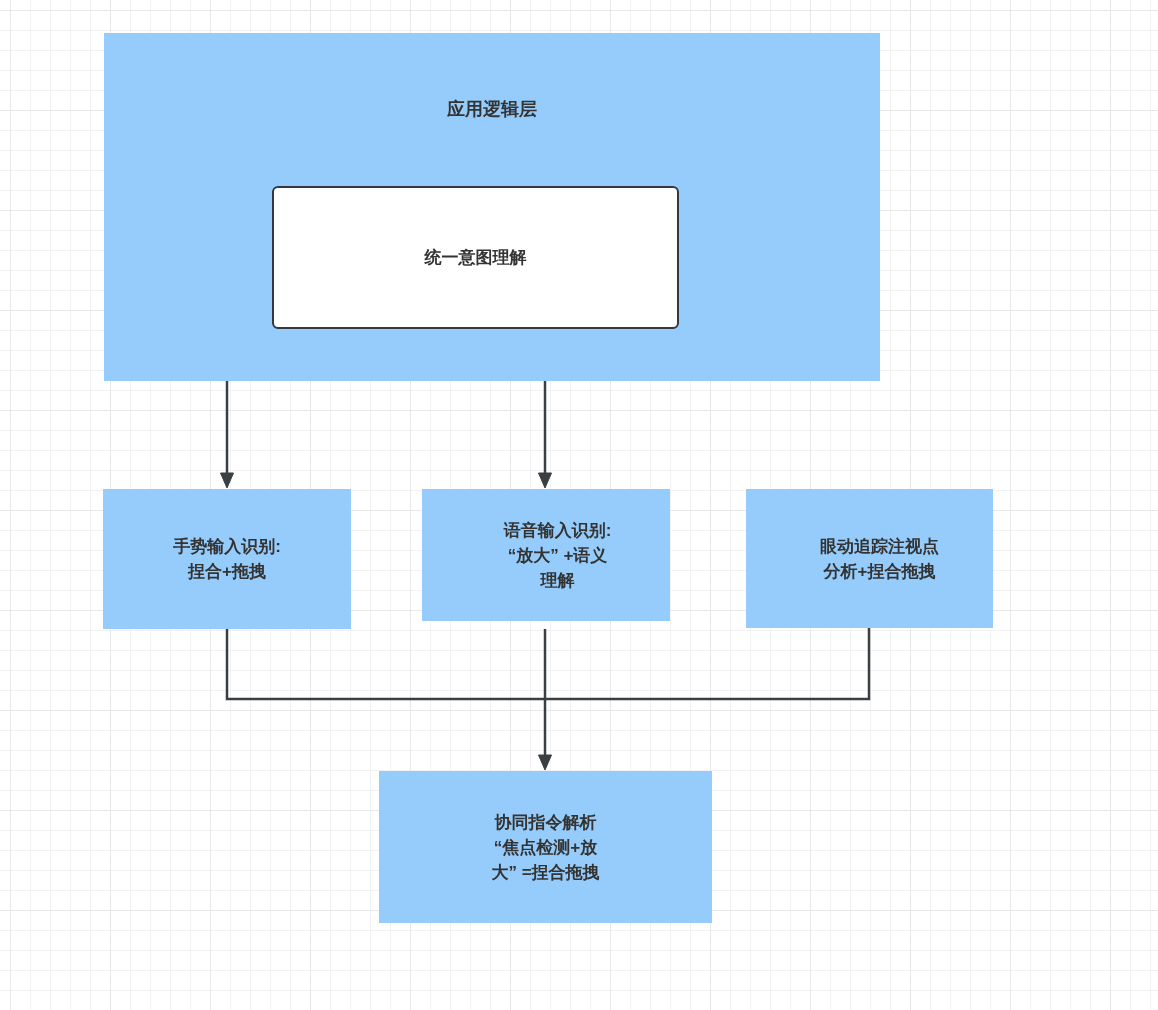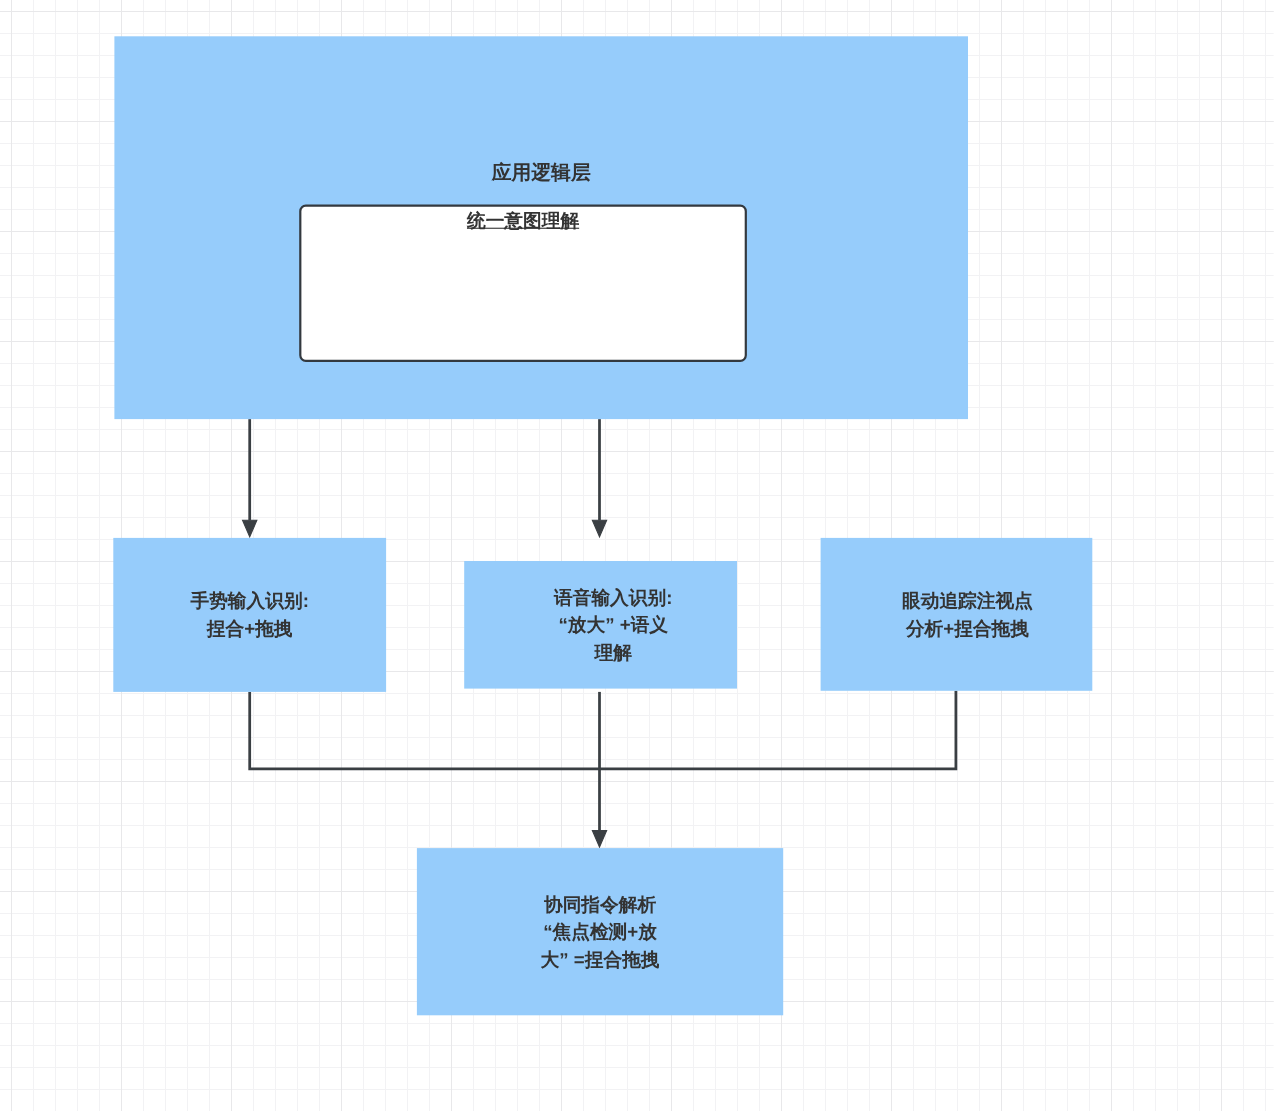--- a/index.html
+++ b/index.html
@@ -63,37 +63,35 @@
     justify-content: center;
   }
   .node-top { left: 104px; top: 33px; width: 776px; height: 348px; }
   .node-top .node-title {
     position: absolute;
     left: 0; right: 0;
     top: 64px;
     text-align: center;
     font-size: 18px;
     line-height: 25px;
-    margin-top: 48px;
   }
   .child-node {
     position: absolute;
     left: 168px; top: 153px;
     width: 407px; height: 143px;
     background: var(--child-fill);
     border: 2px solid var(--child-border);
     border-radius: 6px;
     display: flex;
-    align-items: flex-start;
+    align-items: center;
     justify-content: center;
     font-size: 17px;
-    text-decoration: underline;
   }
   .node-gesture { left: 103px; top: 489px; width: 248px; height: 140px; }
-  .node-voice   { left: 422px; top: 510px; width: 248px; height: 116px; padding-left: 23px; }
+  .node-voice   { left: 422px; top: 489px; width: 248px; height: 132px; padding-left: 23px; }
   .node-eye     { left: 746px; top: 489px; width: 247px; height: 139px; padding-left: 20px; }
   .node-fusion  { left: 379px; top: 771px; width: 333px; height: 152px; }
   .line { display: block; }
 </style>
 </head>
 <body>
 
 <div class="canvas">
 
   <svg class="edges" width="1158" height="1010" viewBox="0 0 1158 1010">

